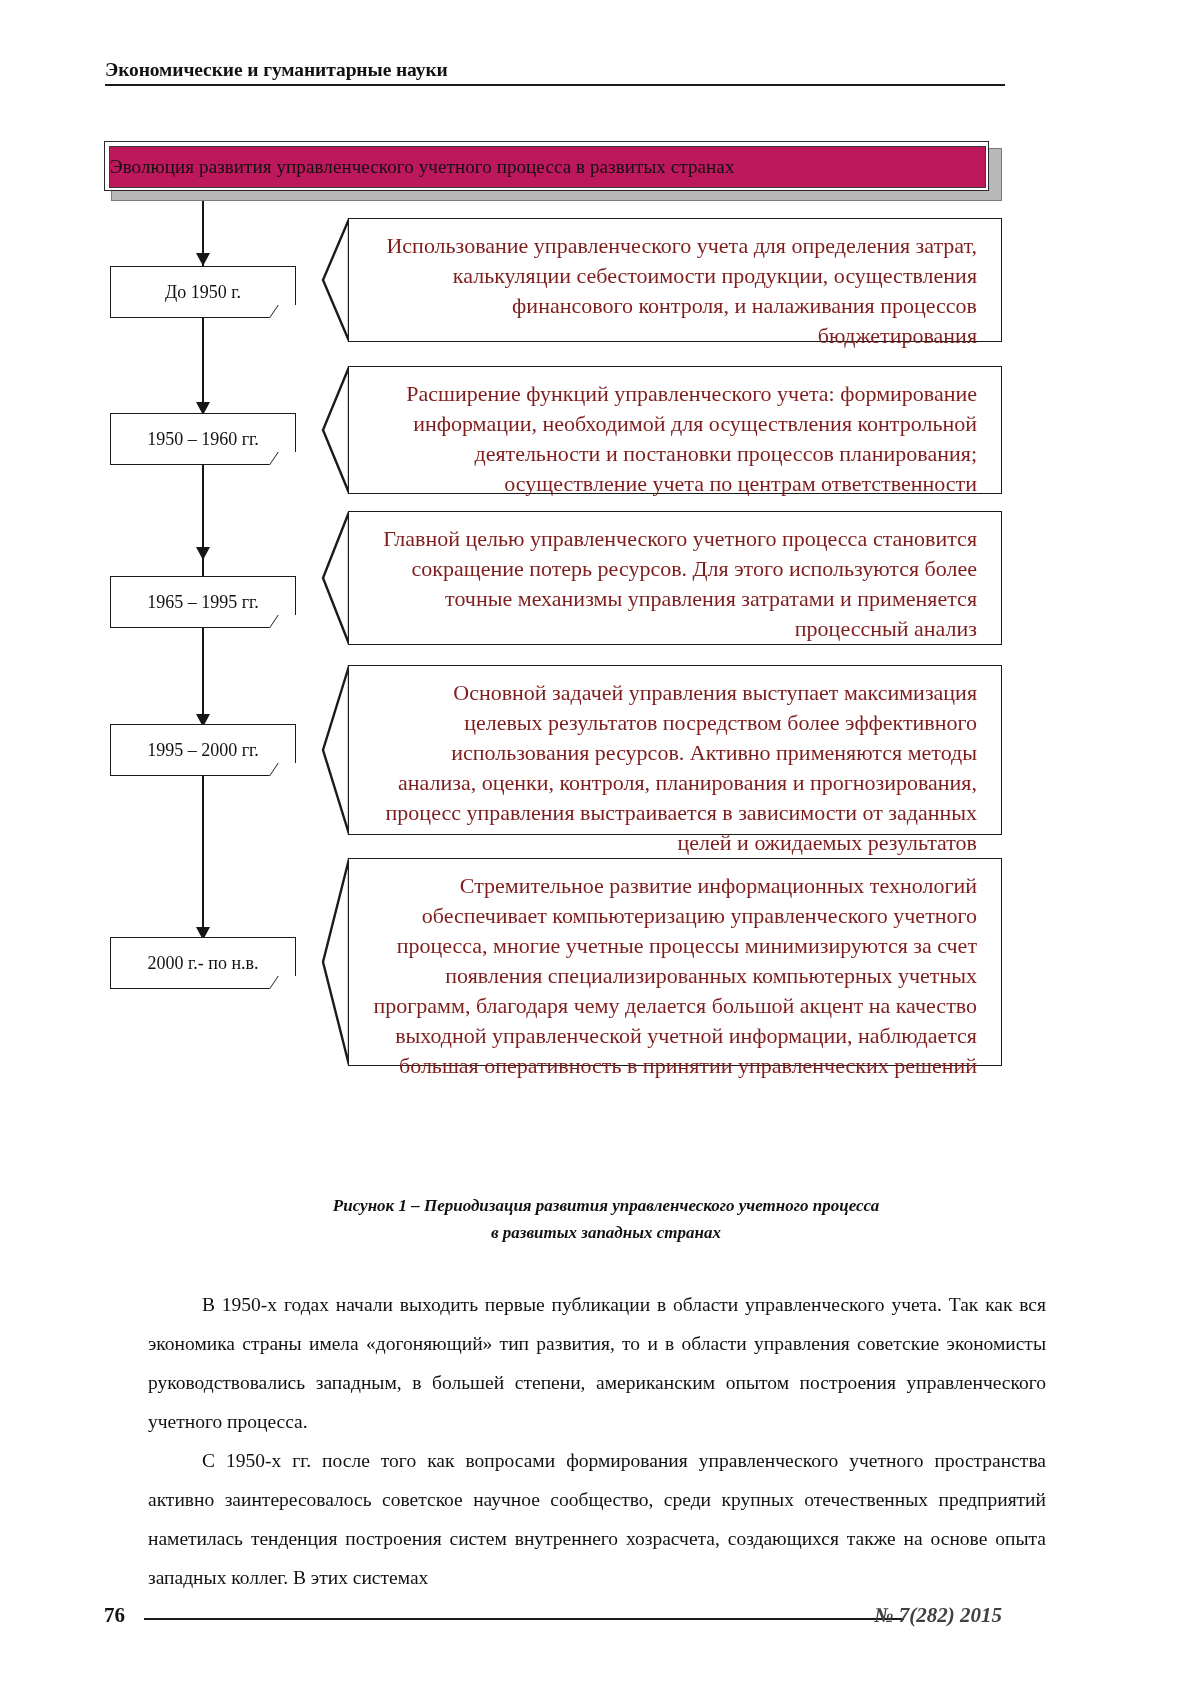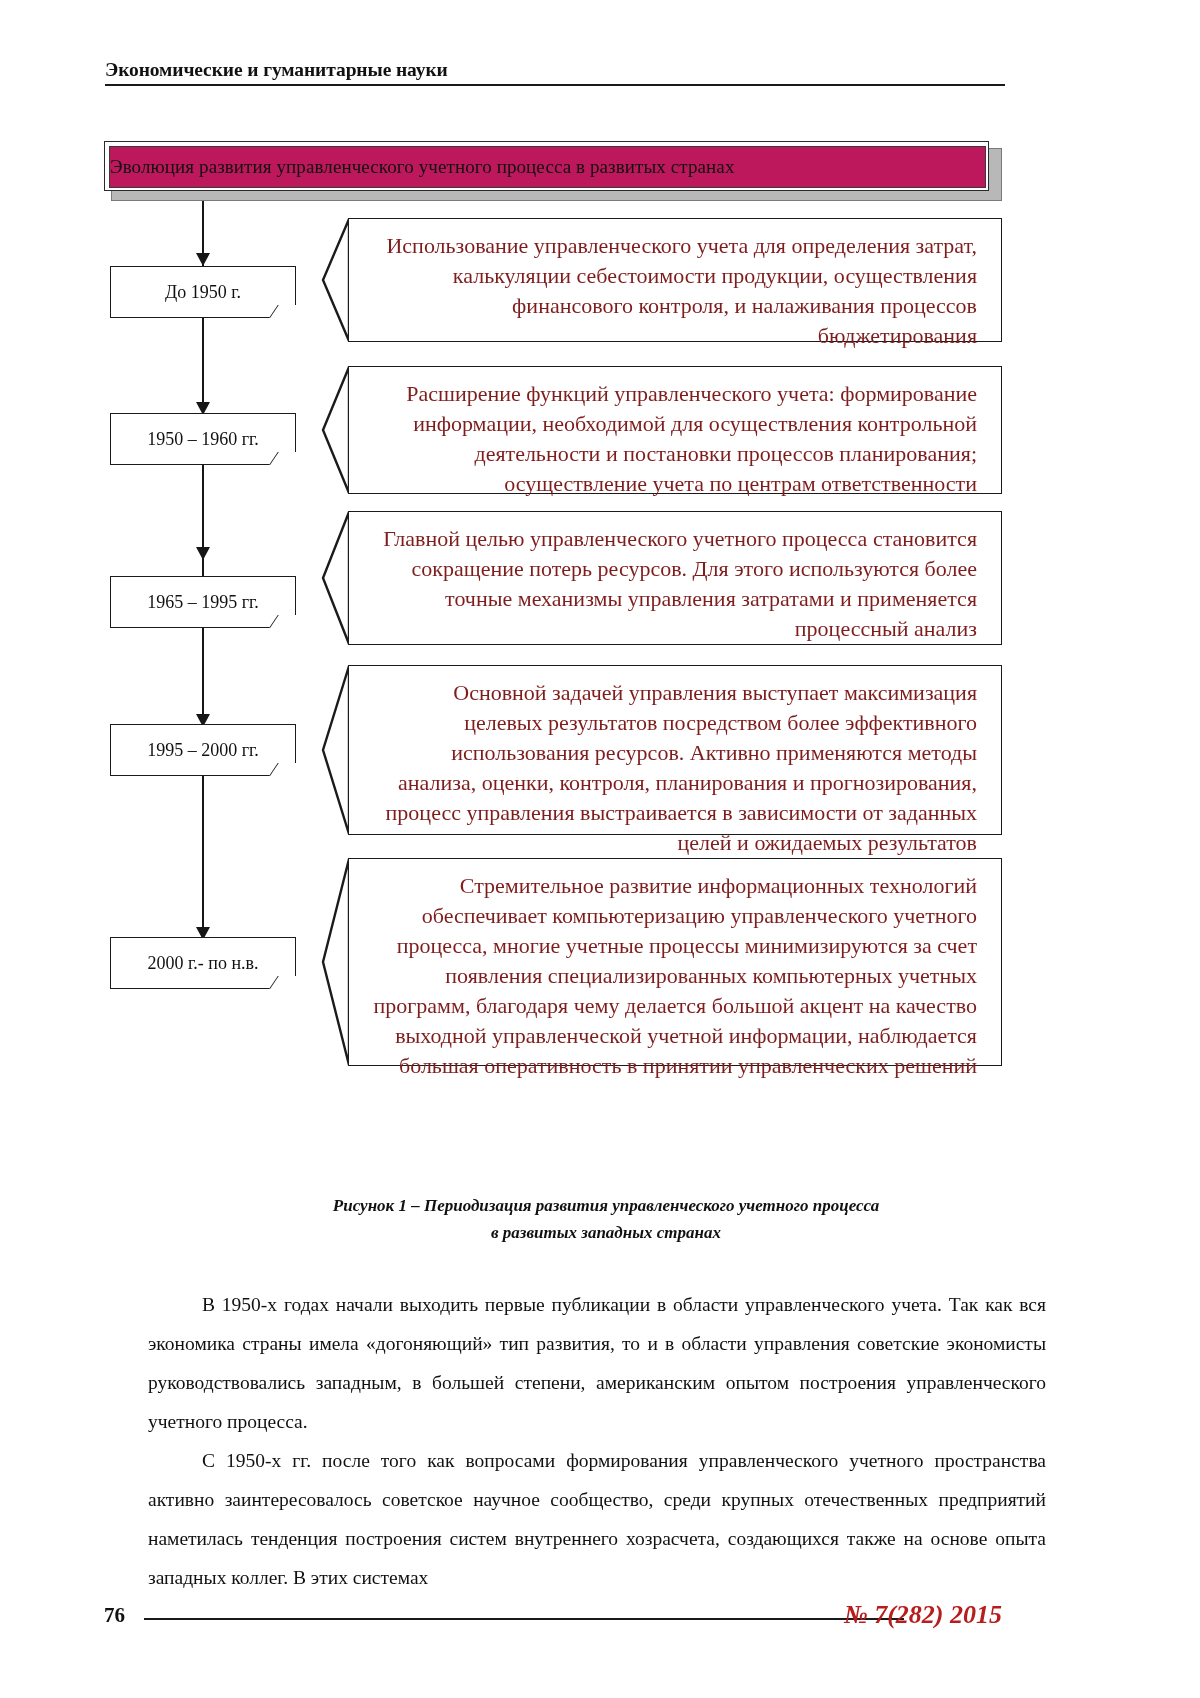--- a/index.html
+++ b/index.html
@@ -254,22 +254,22 @@
     width: 760px;
     height: 0;
     border-top: 2.2px solid #1a1a1a;
   }
   .footer-issue {
     position: absolute;
     right: 0;
     top: 0;
     font-weight: bold;
     font-style: italic;
-    font-size: 26px;
-    color: #b91c1c;
+    font-size: 21px;
+    color: #404040;
     line-height: 30px;
     white-space: nowrap;
   }
 </style>
 </head>
 <body>
 
 <div class="page">
 
   <div class="runhead">

